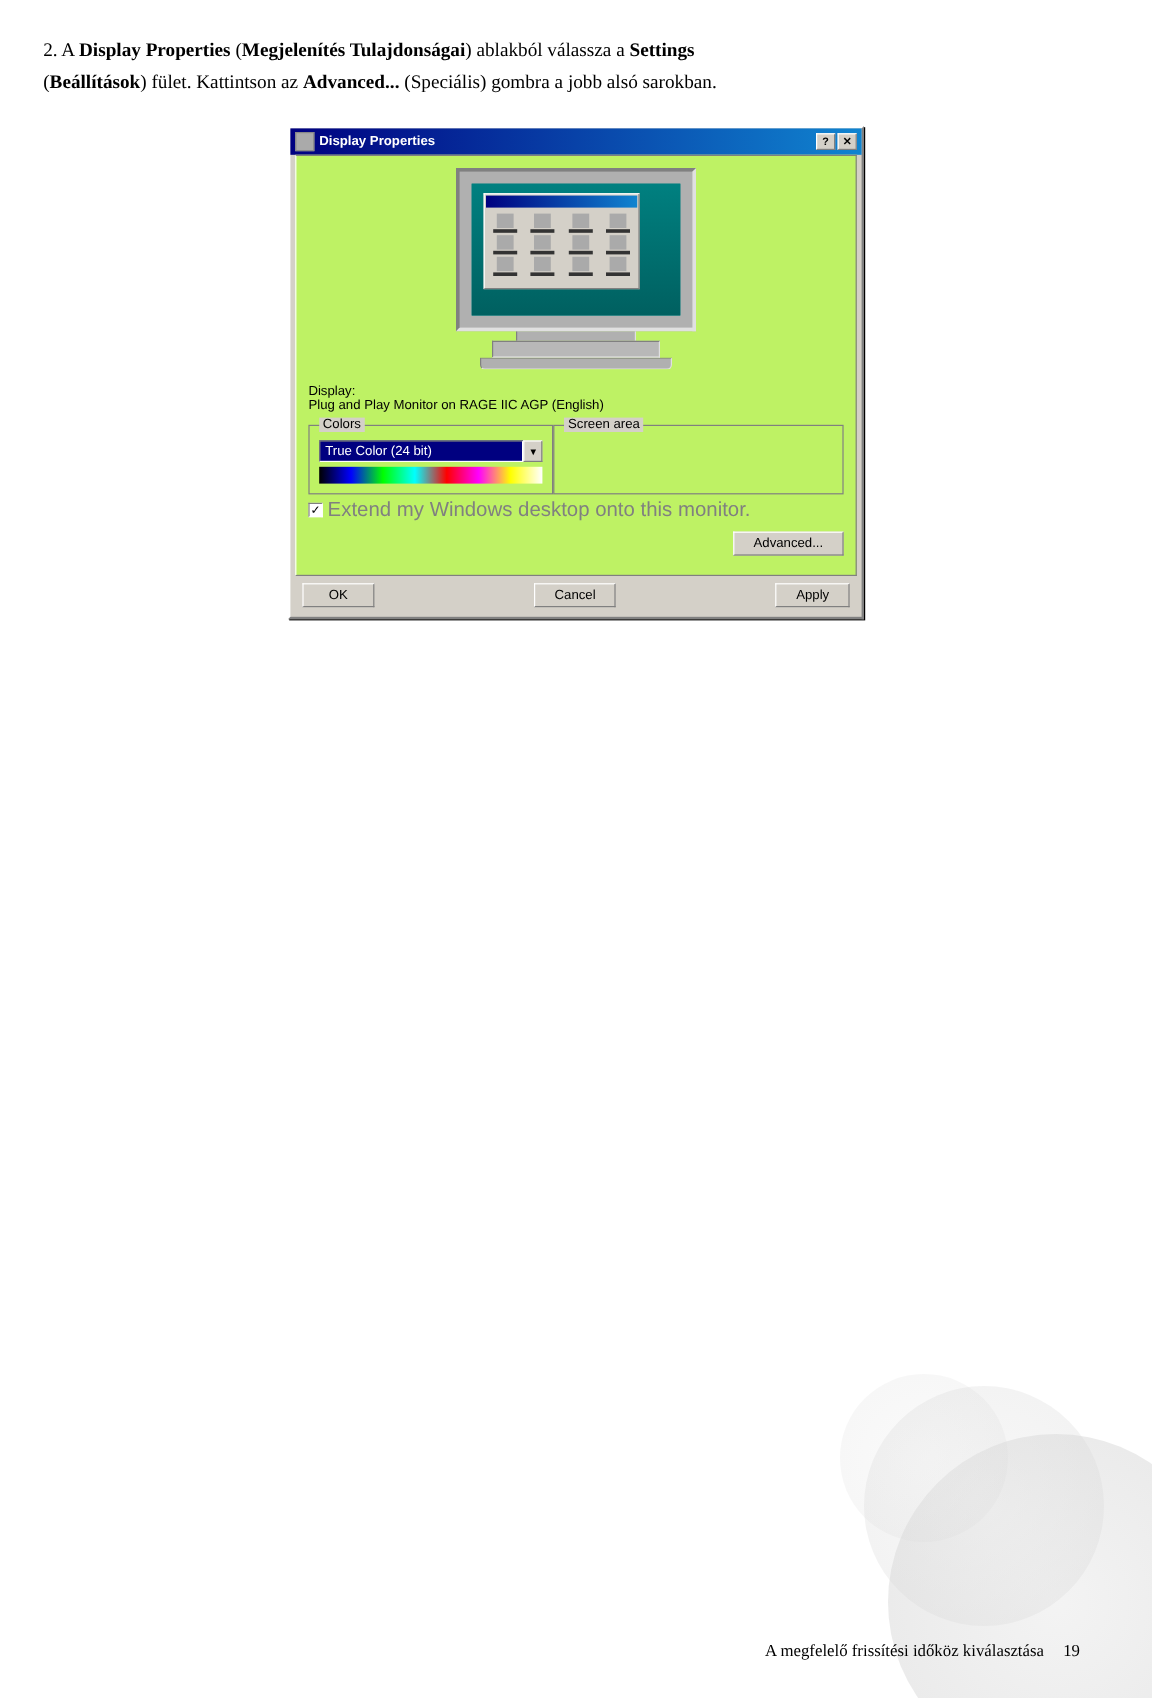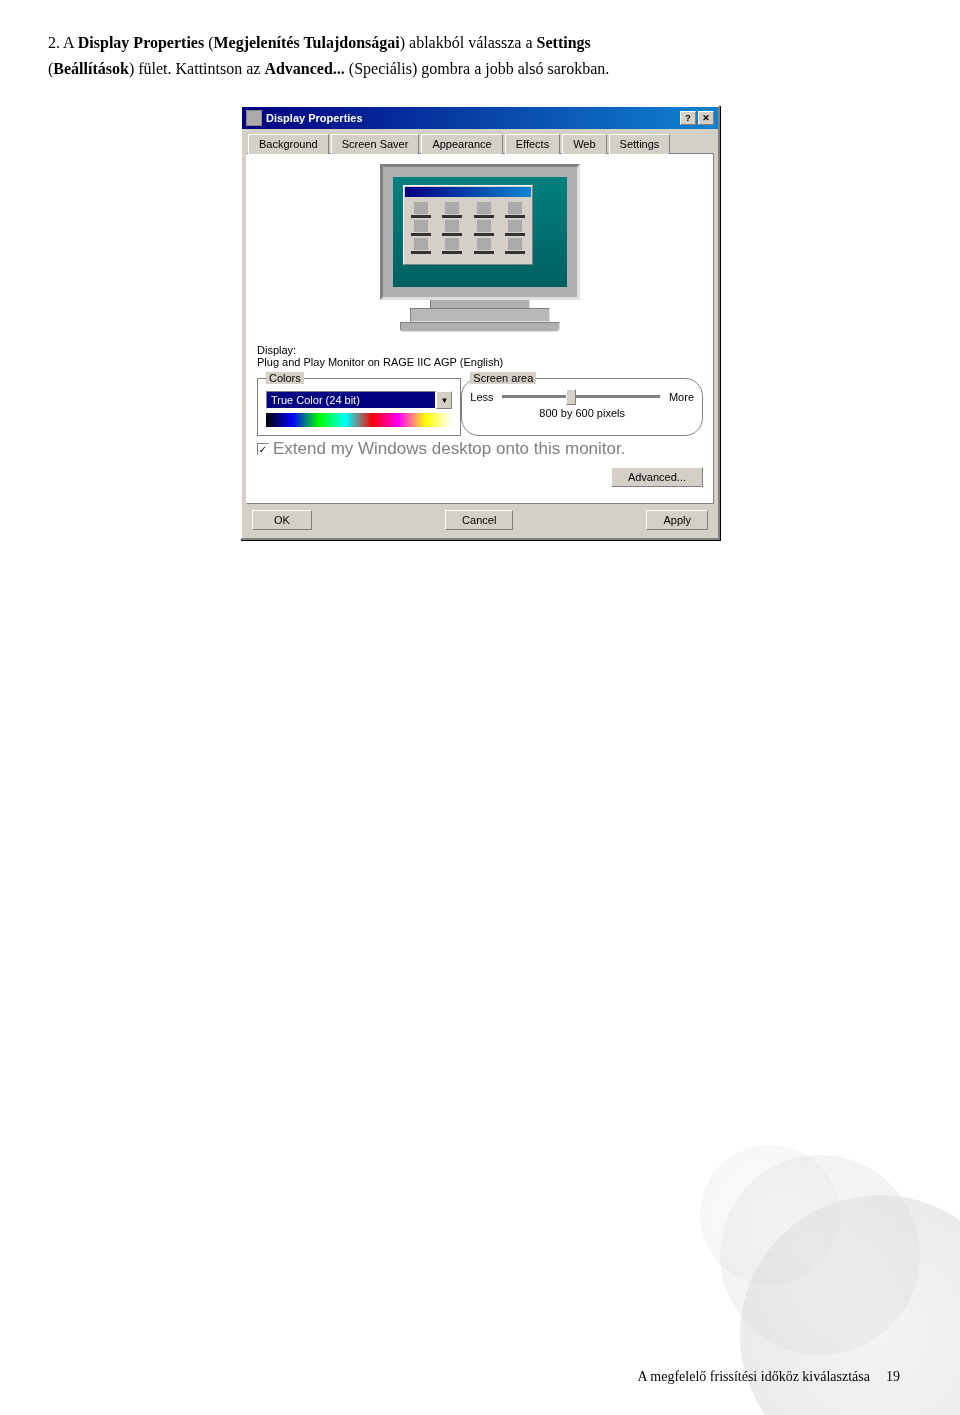--- a/index.html
+++ b/index.html
@@ -7,21 +7,21 @@
       background: #ffffff;
       font-family: Times New Roman, serif;
       font-size: 16px;
       color: #000;
       width: 960px;
       min-height: 1415px;
       position: relative;
     }
 
     .page-content {
-      padding: 30px 48px;
+      padding: 30px 36px;
     }
 
     .intro-text {
       font-size: 16px;
       line-height: 1.6;
       margin-bottom: 24px;
     }
 
     
     .dialog-container {
@@ -107,21 +107,21 @@
 
     .win98-tab.active {
       background: #d4d0c8;
       border-color: #ffffff #808080 transparent #ffffff;
       z-index: 2;
       font-weight: normal;
       padding-bottom: 4px;
     }
 
     .win98-tab-panel {
-      background: #ffffff;
+      background: #bef264;
       border: 1px solid;
       border-color: #808080 #808080 #808080 #ffffff;
       margin: 0 4px;
       padding: 10px;
     }
 
     
     .monitor-area {
       display: flex;
       justify-content: center;
@@ -248,21 +248,20 @@
       font-family: Tahoma, sans-serif;
       font-size: 11px;
     }
 
     .groupbox-colors {
       flex: 1;
     }
 
     .groupbox-screen {
       flex: 1.2;
-      border-radius: 18px;
     }
 
     .groupbox-legend {
       position: absolute;
       top: -7px;
       left: 8px;
       background: #d4d0c8;
       padding: 0 3px;
       font-size: 11px;
     }
@@ -446,40 +445,20 @@
         <div class="win98-titlebar-title">
           <span class="win98-titlebar-icon"></span>
           <span>Display Properties</span>
         </div>
         <div class="win98-titlebar-buttons">
           <div class="titlebar-btn">?</div>
           <div class="titlebar-btn">✕</div>
         </div>
       </div>
 
-      <div class="win98-tabs">
-        <div class="win98-tab">
-          <span>Background</span>
-        </div>
-        <div class="win98-tab">
-          <span>Screen Saver</span>
-        </div>
-        <div class="win98-tab">
-          <span>Appearance</span>
-        </div>
-        <div class="win98-tab">
-          <span>Effects</span>
-        </div>
-        <div class="win98-tab">
-          <span>Web</span>
-        </div>
-        <div class="win98-tab active">
-          <span>Settings</span>
-        </div>
-      </div>
 
       <div class="win98-tab-panel">
 
         <div class="monitor-area">
           <div class="monitor">
             <div class="monitor-screen-outer">
               <div class="monitor-screen-inner">
                 <div class="monitor-screen-desktop">
 
                   <div class="mini-window">
@@ -556,30 +535,20 @@
             <span class="groupbox-legend">Colors</span>
             <div class="color-dropdown">
               <div class="dropdown-box">True Color (24 bit)</div>
               <div class="dropdown-arrow">▼</div>
             </div>
             <div class="color-bar"></div>
           </div>
 
           <div class="groupbox groupbox-screen">
             <span class="groupbox-legend">Screen area</span>
-            <div class="screen-area-content">
-              <div class="slider-row">
-                <span class="slider-label">Less</span>
-                <div class="slider-track">
-                  <div class="slider-thumb"></div>
-                </div>
-                <span class="slider-label">More</span>
-              </div>
-              <div class="resolution-text">800 by 600 pixels</div>
-            </div>
           </div>
         </div>
 
         <div class="checkbox-row">
           <div class="win98-checkbox">✓</div>
           <span class="checkbox-label">Extend my Windows desktop onto this monitor.</span>
         </div>
 
         <div class="advanced-btn-row">
           <button class="win98-button">Advanced...</button>

